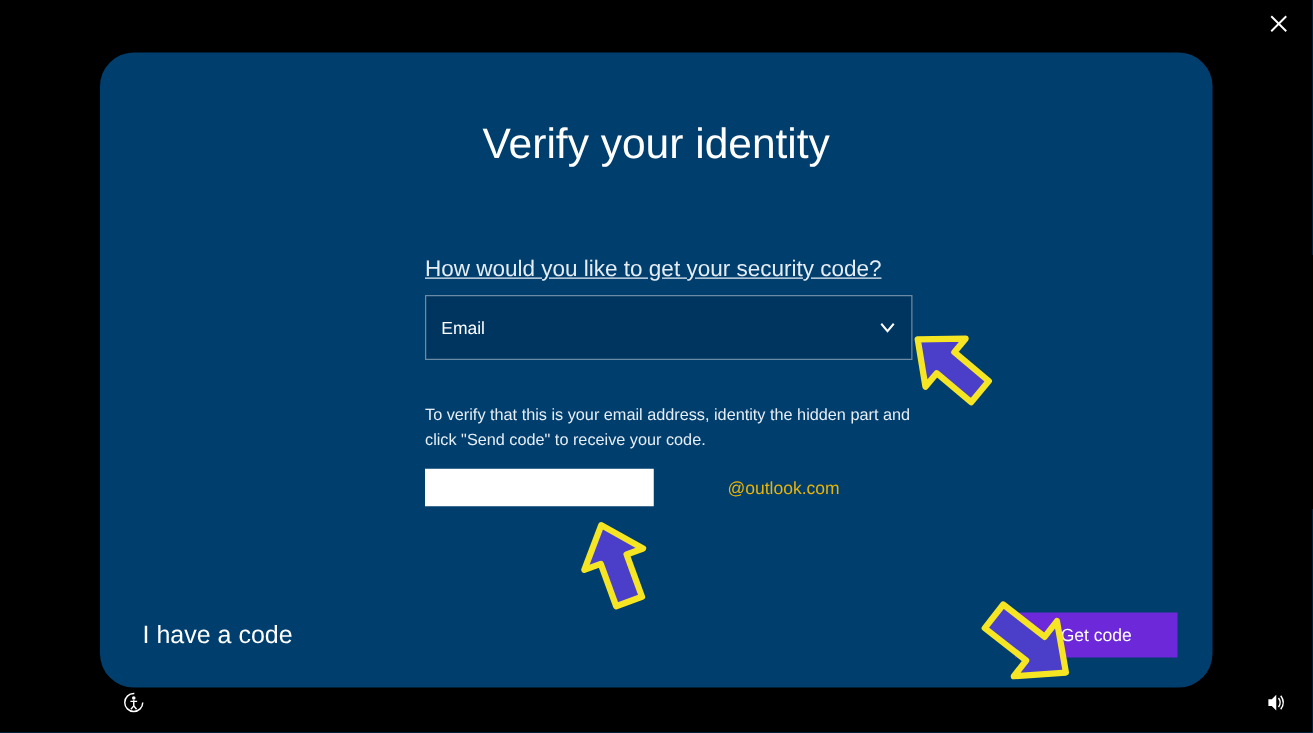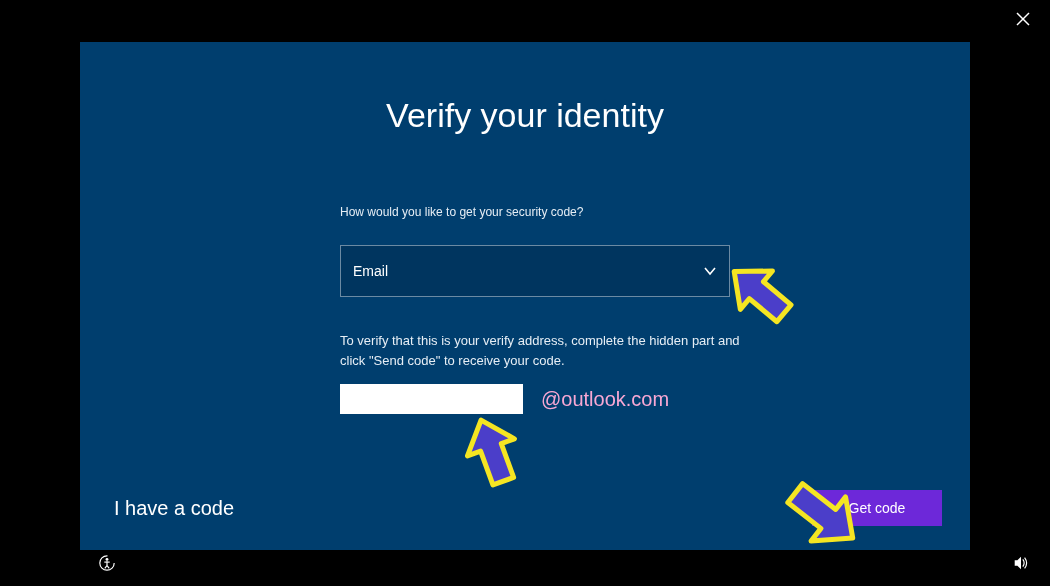--- a/index.html
+++ b/index.html
@@ -25,36 +25,38 @@
       z-index: 10;
     }
     .oobe-panel {
       position: absolute;
       left: 80px;
       top: 42px;
       width: 890px;
       height: 508px;
       background: #003e6e;
       color: #fff;
+      border-radius: 27px;
     }
     .title {
       text-align: center;
       font-size: 34px;
       font-weight: 300;
       margin-top: 54px;
     }
     .content {
       margin-left: 260px;
       margin-top: 70px;
       width: 468px;
     }
     .prompt-label {
-      font-size: 12px;
+      font-size: 18px;
       color: #e6eef5;
-      margin-bottom: 26px;
+      margin-bottom: 10px;
+      text-decoration: underline;
     }
     .dropdown {
       width: 390px;
       height: 52px;
       border: 1px solid #6b8aa3;
       background: #00355f;
       padding: 0 12px;
       display: flex;
       align-items: center;
       justify-content: space-between;
@@ -83,22 +85,23 @@
       width: 183px;
       height: 30px;
       background: #fff;
       border: none;
       padding: 0 8px;
       font-size: 14px;
       color: #000;
       outline: none;
     }
     .email-domain {
-      font-size: 20px;
-      color: #f9a8d4;
+      font-size: 14px;
+      color: #eab308;
+      margin-left: 41px;
     }
     .have-code-link {
       position: absolute;
       left: 34px;
       bottom: 30px;
       color: #fff;
       font-size: 20px;
       cursor: pointer;
     }
     .get-code-btn {
@@ -155,21 +158,21 @@
   <div class="content">
     <div class="prompt-label">How would you like to get your security code?</div>
 
     <div class="dropdown">
       <span>Email</span>
       <svg class="dropdown-chevron" viewBox="0 0 14 14">
         <polyline points="2,4 7,10 12,4" fill="none" stroke="#fff" stroke-width="1.6"></polyline>
       </svg>
     </div>
 
-    <div class="instruction">To verify that this is your verify address, complete the hidden part and click "Send code" to receive your code.</div>
+    <div class="instruction">To verify that this is your email address, identity the hidden part and click "Send code" to receive your code.</div>
 
     <div class="email-row">
       <input class="email-input" type="text" value="" style="">
       <span class="email-domain">@outlook.com</span>
     </div>
   </div>
 
   <div class="have-code-link">I have a code</div>
 
   <div class="get-code-btn">

